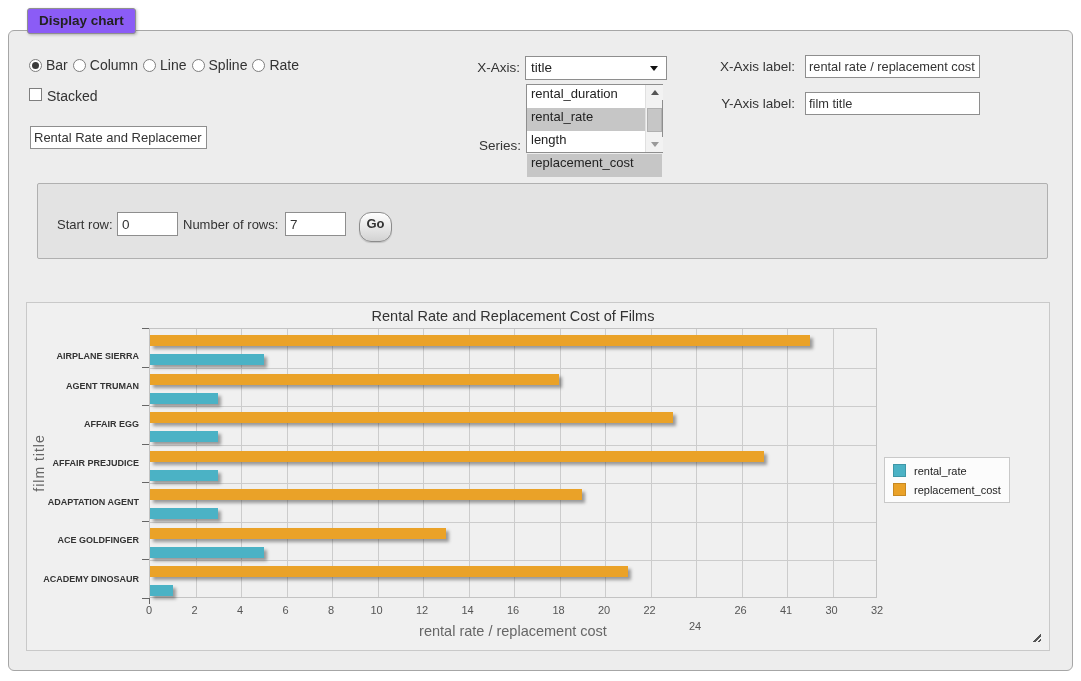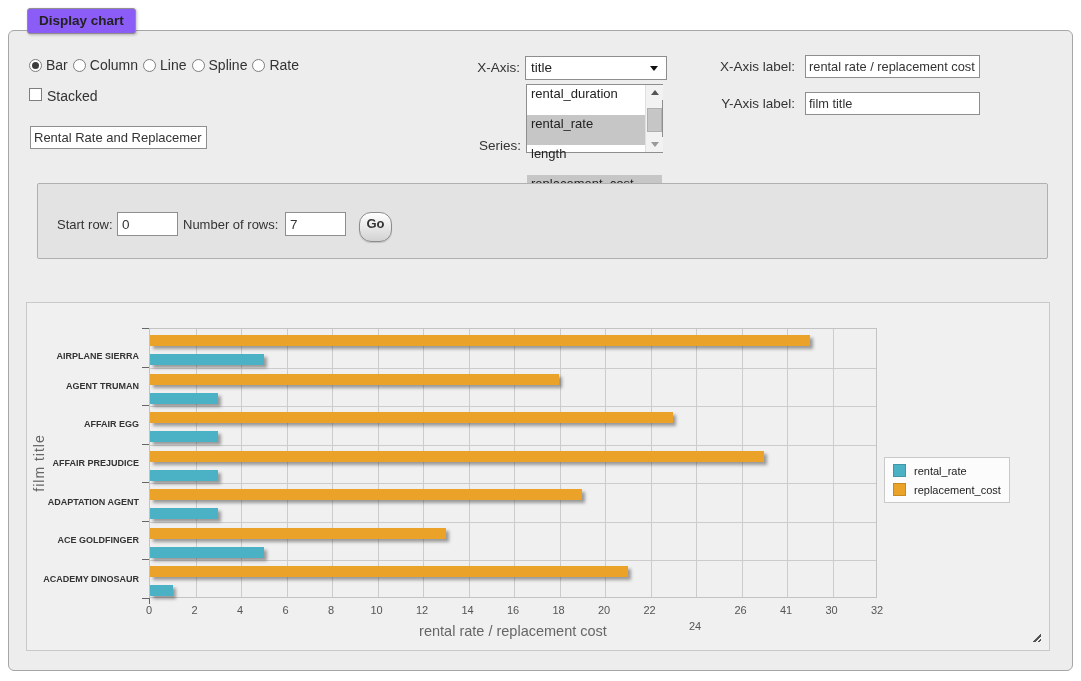--- a/index.html
+++ b/index.html
@@ -13,21 +13,21 @@
 .radio-circle.checked::after{content:"";position:absolute;left:2px;top:2px;width:7px;height:7px;border-radius:50%;background:#3b3b3b;}
 .ctl-label{font-size:14px;color:#333;}
 .cap-label{font-size:13.5px;color:#333;}
 #stacked-row{position:absolute;left:29px;top:88px;display:flex;align-items:flex-start;}
 .checkbox{width:13px;height:13px;border:1px solid #7e7e7e;background:#fff;margin-right:5px;}
 input.txt{position:absolute;border:1px solid #8e8e8e;background:#fff;font-family:"Liberation Sans",sans-serif;font-size:13.5px;color:#333;padding:0 4px;}
 #title-input{left:30px;top:126px;width:177px;height:23px;font-size:13px;padding:0 3px;}
 #xaxis-select{position:absolute;left:525px;top:56px;width:142px;height:24px;border:1px solid #8e8e8e;background:#fff;font-size:13.5px;color:#222;line-height:22px;padding-left:5px;}
 .sel-arrow{position:absolute;right:8px;top:9px;width:0;height:0;border-left:4px solid transparent;border-right:4px solid transparent;border-top:5px solid #111;}
 #series-list{position:absolute;left:526px;top:84px;width:137px;height:69px;border:1px solid #8e8e8e;background:#fff;}
-.series-item{height:30px;line-height:17px;font-size:13px;color:#222;padding-left:4px;white-space:nowrap;overflow:hidden;}
+.series-item{height:23px;line-height:17px;font-size:13px;color:#222;padding-left:4px;white-space:nowrap;overflow:hidden;}
 .series-item.selected{background:#c6c6c6;}
 #series-scrollbar{position:absolute;right:0;top:0;width:17px;height:67px;background:#f2f2f2;border-left:1px solid #e0e0e0;}
 .sb-btn{position:absolute;left:0;width:17px;height:15px;background:#f2f2f2;display:flex;align-items:center;justify-content:center;}
 .sb-up{top:0;}
 .sb-down{bottom:0;}
 .tri-up{width:0;height:0;border-left:4px solid transparent;border-right:4px solid transparent;border-bottom:5px solid #555;}
 .tri-down{width:0;height:0;border-left:4px solid transparent;border-right:4px solid transparent;border-top:5px solid #999;}
 .sb-thumb{position:absolute;left:1px;top:23px;width:15px;height:24px;background:#c6c6c6;border:1px solid #b0b0b0;}
 #xaxis-label-input{left:805px;top:55px;width:175px;height:23px;font-size:12.8px;padding:0 3px;}
 #yaxis-label-input{left:805px;top:92px;width:175px;height:23px;font-size:12.8px;padding:0 3px;}
@@ -123,20 +123,21 @@
 <input id="yaxis-label-input" class="txt" value="film title" style="">
 
 <div id="mid-panel"></div>
 <span class="mid-label abs" style="left:57px;top:217px;">Start row:</span>
 <input id="start-row-input" class="txt" value="0" style="">
 <span class="mid-label abs" style="left:183px;top:217px;">Number of rows:</span>
 <input id="num-rows-input" class="txt" value="7" style="">
 <div id="go-button">Go</div>
 
 <div id="chart-container">
+  <div id="chart-title">Rental Rate and Replacement Cost of Films</div>
   <div id="plot">
       <div class="gridline-v" style="left: 45.5px;"></div>
       <div class="gridline-v" style="left: 91px;"></div>
       <div class="gridline-v" style="left: 136.5px;"></div>
       <div class="gridline-v" style="left: 182px;"></div>
       <div class="gridline-v" style="left: 227.5px;"></div>
       <div class="gridline-v" style="left: 273px;"></div>
       <div class="gridline-v" style="left: 318.5px;"></div>
       <div class="gridline-v" style="left: 364px;"></div>
       <div class="gridline-v" style="left: 409.5px;"></div>

